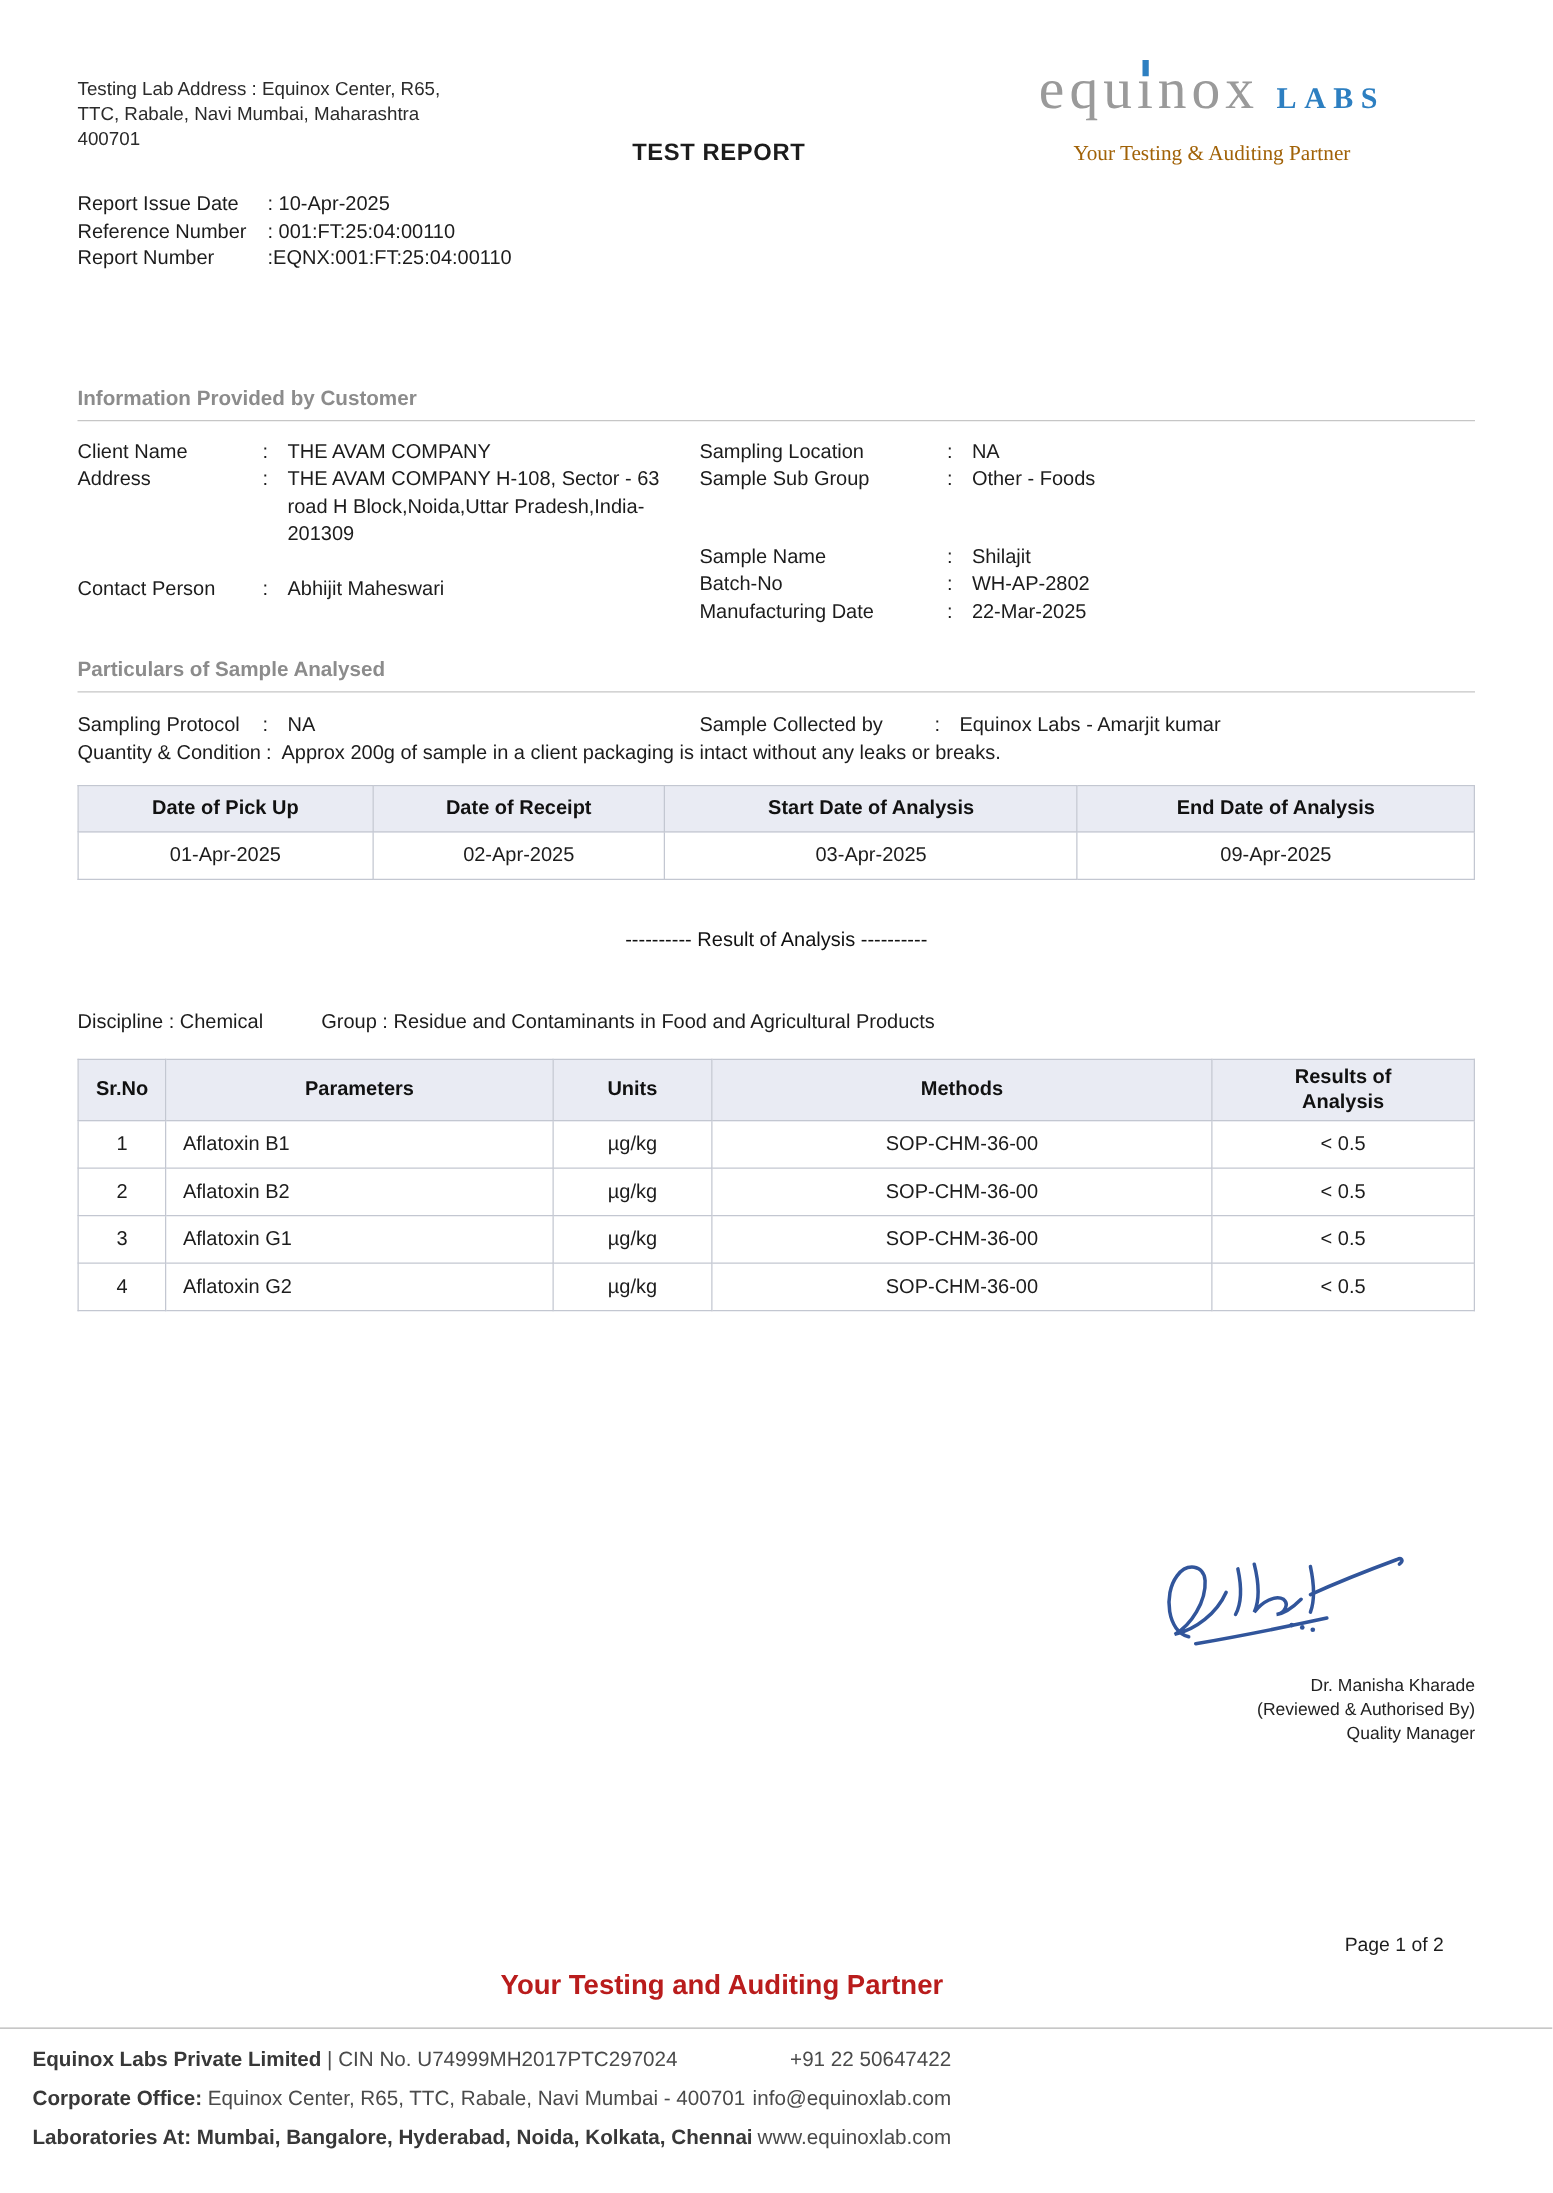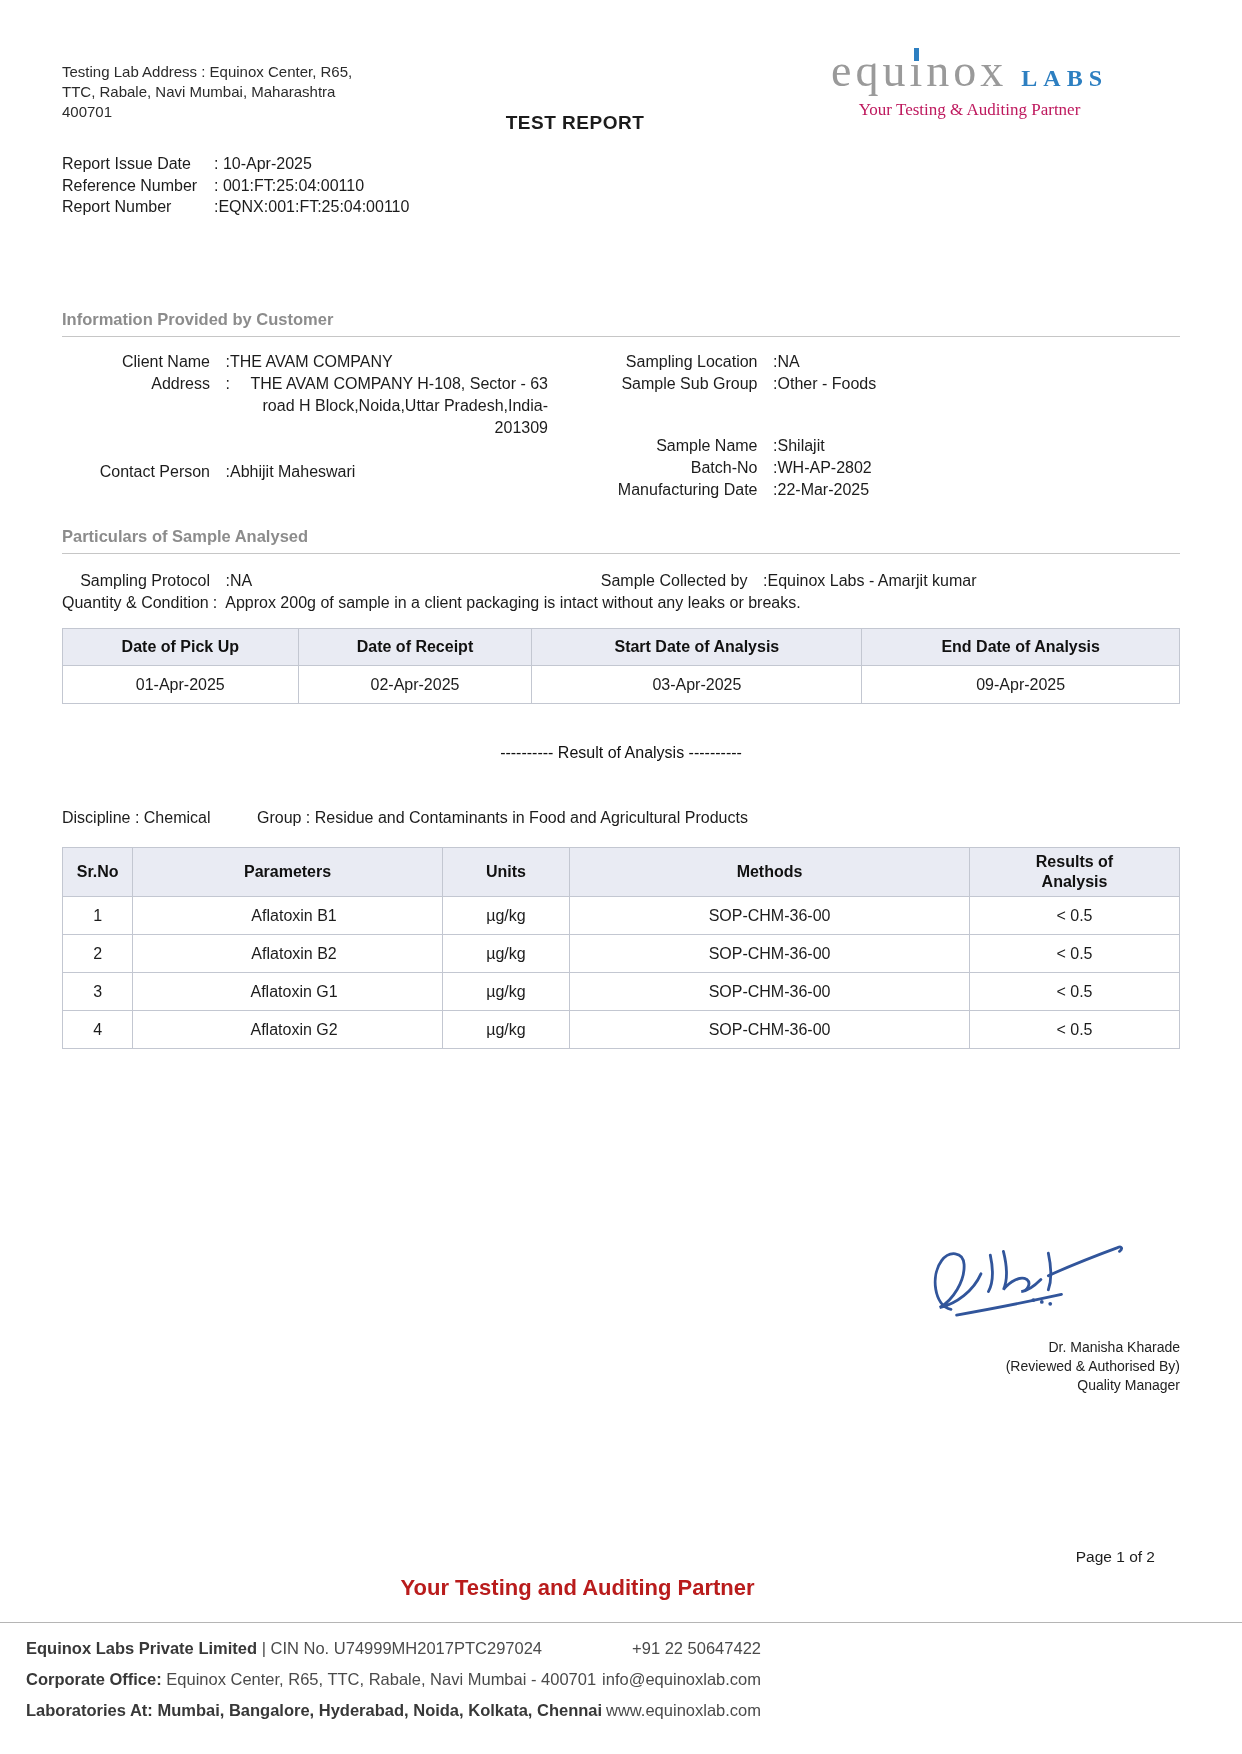--- a/index.html
+++ b/index.html
@@ -12,31 +12,31 @@
 
   
   .header { position:relative; height:212px; }
   .lab-address { position:absolute; left:62px; top:62px; font-size:15px; line-height:1.33; color:#2b2b2b; }
   .logo { position:absolute; top:44px; right:134px; text-align:center;font-family:Liberation Serif, serif; }
   .logo-row { white-space:nowrap; }
   .logo-brand { font-size:46px; color:#9a9a9a; letter-spacing:4px; }
   .logo-i { position:relative; display:inline-block; }
   .logo-dot { position:absolute; left:4px; top:4px; width:5px; height:13px; background:#2d7fc1; }
   .logo-labs { font-size:24px; font-weight:bold; color:#2d7fc1; letter-spacing:6px; margin-left:14px; }
-  .logo-tagline { margin-top:3px; font-size:17px; color:#be185d; }
+  .logo-tagline { margin-top:16px; font-size:17px; color:#a16207; }
   .report-title { position:absolute; top:112px; left:0; width:1150px; text-align:center; font-size:19px; font-weight:bold; letter-spacing:.5px; }
   .meta { position:absolute; left:62px; top:153px; font-size:16px; }
   .meta-row { display:flex; line-height:21.5px; }
   .meta-lbl { flex:0 0 152px; }
 
   
   .section-title { margin-top:98px; color:#8c8c8c; font-weight:bold; font-size:16.5px; padding-bottom:7px; border-bottom:1.5px solid #c6c6c6; }
   .section-title.second { margin-top:26px; }
   .info-grid { display:grid; grid-template-columns:44.5% 55.5%; margin-top:14px; font-size:16px; }
-  .info-row { display:flex; line-height:22px;text-align:right; }
+  .info-row { display:flex; line-height:22px; }
   .lbl { flex:0 0 148px; }
   .lbl-r { flex:0 0 198px; }
   .colon { flex:0 0 20px; }
   .val-narrow { max-width:318px; }
   .gap22 { height:22px; } .gap40 { height:40px; }
 
   .two-col { display:flex; margin-top:16px; font-size:16px; }
   .two-col .half-l { flex:0 0 44.5%; }
   .two-col .half-r { flex:1; }
   .qty-row { display:flex; font-size:16px; line-height:22px;align-items:center; }
@@ -45,21 +45,21 @@
   
   table { border-collapse:collapse; width:100%; font-size:16px; }
   .dates-table { margin-top:14px; }
   th,td { border:1px solid #c3c7d1; text-align:center; }
   thead th { background:#e9ebf3; font-weight:bold; color:#111; }
   .dates-table th { height:37px; }
   .dates-table td { height:38px; }
   .results-table { margin-top:20px; }
   .results-table th { height:49px; line-height:1.25; }
   .results-table td { height:38px; }
-  .results-table .param { text-align:center; padding-left:13px; }
+  .results-table .param { text-align:left; padding-left:13px; }
   .hdr-wrap { display:inline-block; max-width:100px; }
   .c-sr { width:6.3%; } .c-param { width:27.7%; } .c-units { width:11.4%; } .c-meth { width:35.8%; } .c-res { width:18.8%; }
 
   .divider-line { margin-top:40px; text-align:center; font-size:16px; color:#111; }
   .discipline-line { margin-top:47px; font-size:16px; }
   .discipline-line .grp { margin-left:42px; }
 
   
   .sign-block { margin-top:178px; text-align:right; }
   .sign-svg { margin-right:36px; }

